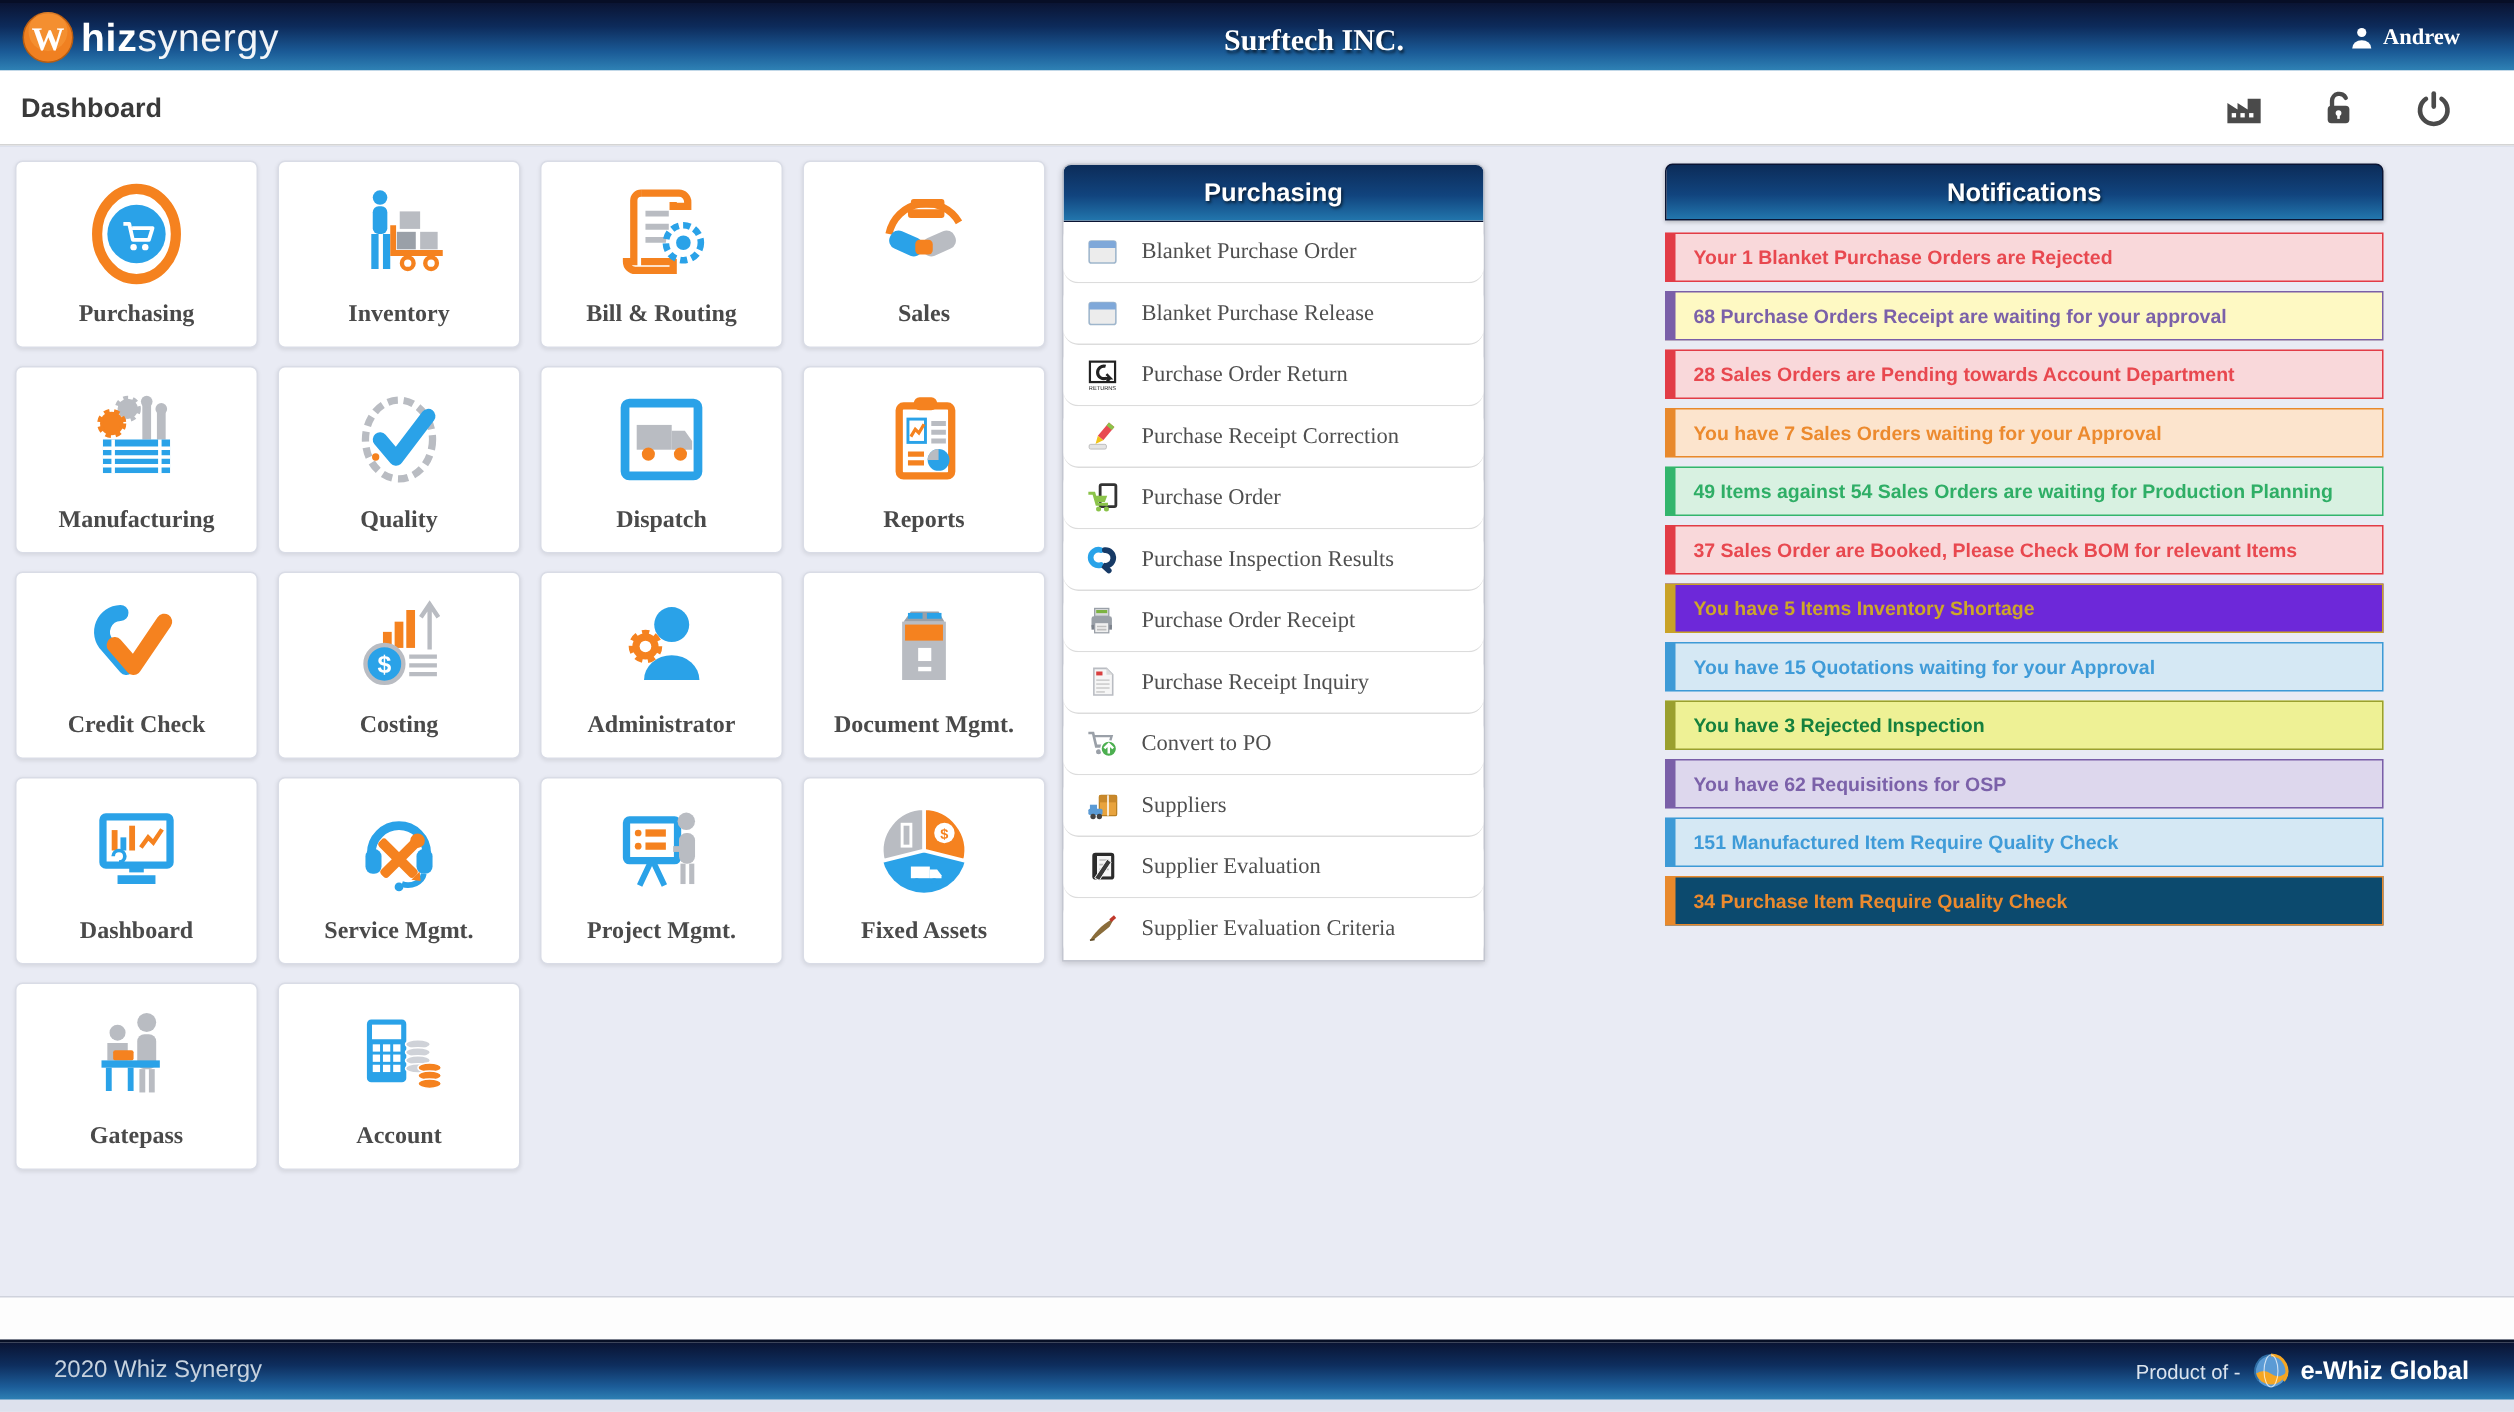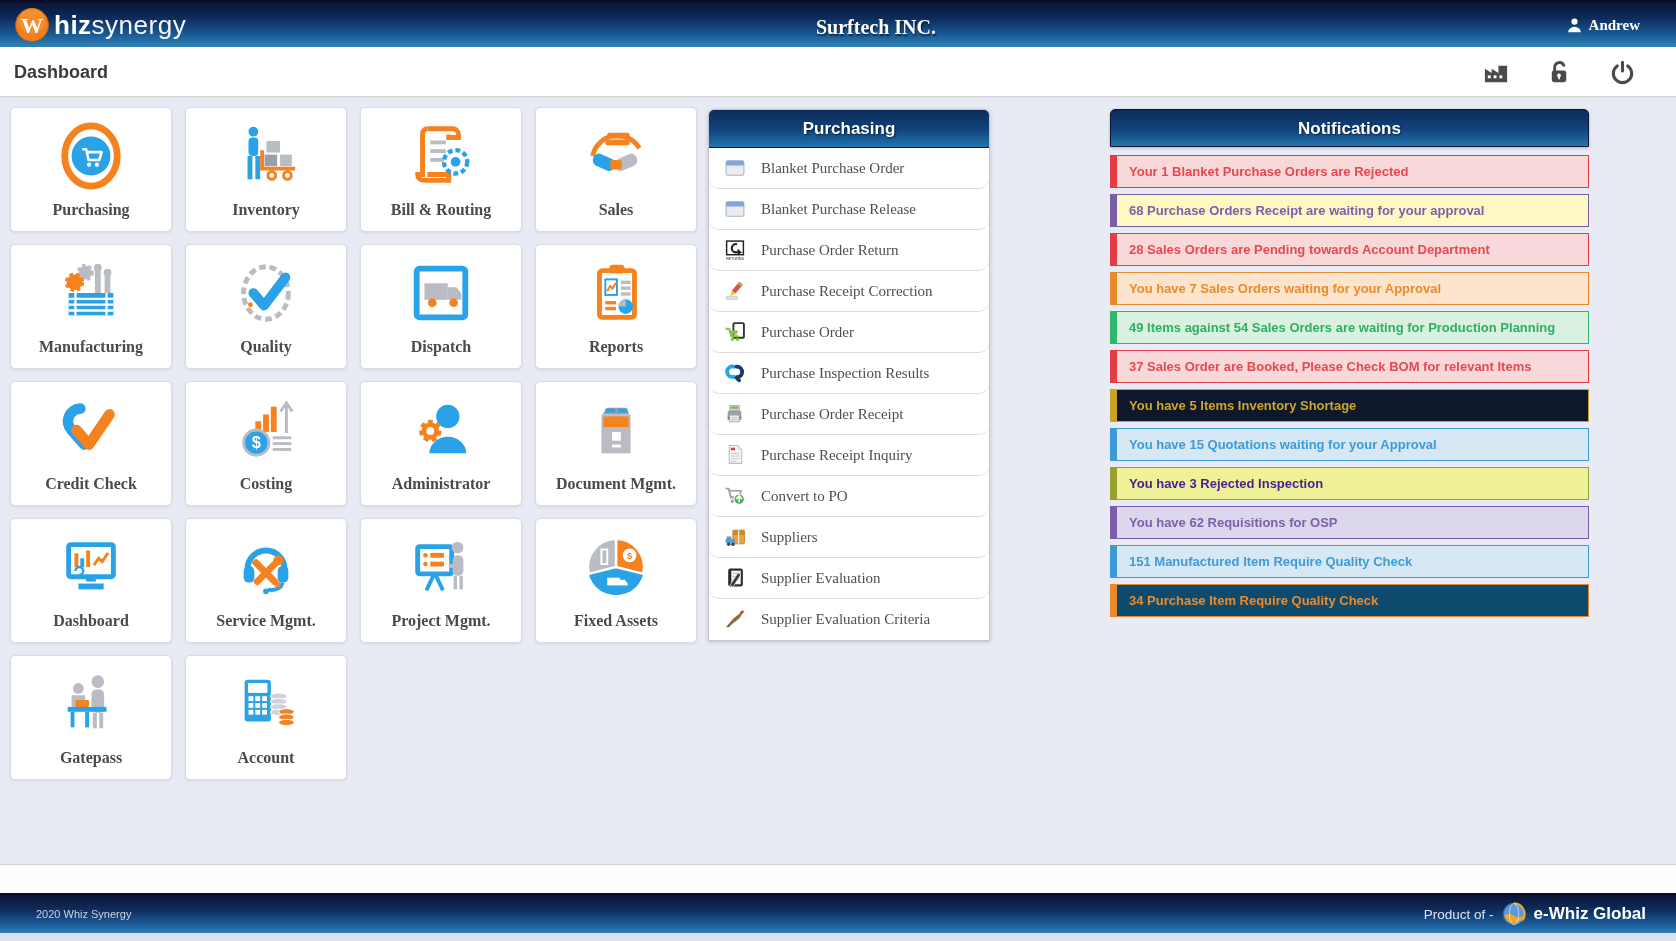--- a/index.html
+++ b/index.html
@@ -60,21 +60,21 @@
   .notif-list { margin-top:8px; }
   .notif-item { height:33px; margin-bottom:6px; border-style:solid; border-width:1px 1px 1px 7px;
     font-weight:bold; font-size:13px; line-height:31px; padding-left:12px; cursor:pointer;
     white-space:nowrap; overflow:hidden; }
 
   
   .prefoot { position:absolute; left:0; top:864px; width:100%; height:29px; background:#fdfdfd; border-top:1px solid #cfd2dc; }
   .footer { position:absolute; left:0; top:893px; width:100%; height:40px;
     background:linear-gradient(180deg,#0a1433 0%,#0e2e5e 40%,#1c5d99 78%,#2e80b4 100%);
     border-top:2px solid #081026; }
-  .footer-left { position:absolute; left:36px; top:0; line-height:38px; color:#c7d2de; font-size:11px; }
+  .footer-left { position:absolute; left:36px; top:0; line-height:38px; color:#c7d2de; font-size:16px; }
   .footer-right { position:absolute; right:30px; top:0; height:38px; display:flex; align-items:center; gap:7px; }
   .footer-product { color:#dbe4ee; font-size:13.5px; }
   .footer-brand { color:#fff; font-weight:bold; font-size:17px; }
   .globe { width:26px; height:26px; }
 </style>
 </head>
 <body>
 
 <div class="stage">
 
@@ -559,23 +559,23 @@
 
     <div class="notif-panel">
       <div class="panel-header">Notifications</div>
       <div class="notif-list" id="notifList">
           <div class="notif-item" style="background: rgb(249, 216, 218); border-color: rgb(226, 60, 70); color: rgb(232, 72, 79);">Your 1 Blanket Purchase Orders are Rejected</div>
           <div class="notif-item" style="background: #fef9c3; border-color: rgb(122, 95, 168); color: rgb(123, 97, 169);">68 Purchase Orders Receipt are waiting for your approval</div>
           <div class="notif-item" style="background: rgb(249, 216, 218); border-color: rgb(226, 60, 70); color: rgb(232, 72, 79);">28 Sales Orders are Pending towards Account Department</div>
           <div class="notif-item" style="background: rgb(252, 228, 205); border-color: rgb(232, 137, 44); color: rgb(236, 138, 46);">You have 7 Sales Orders waiting for your Approval</div>
           <div class="notif-item" style="background: rgb(216, 241, 225); border-color: rgb(51, 181, 109); color: rgb(47, 174, 102);">49 Items against 54 Sales Orders are waiting for Production Planning</div>
           <div class="notif-item" style="background: rgb(249, 216, 218); border-color: rgb(226, 60, 70); color: rgb(232, 72, 79);">37 Sales Order are Booked, Please Check BOM for relevant Items</div>
-          <div class="notif-item" style="background: #0f172a; border-color: rgb(201, 162, 39); color: rgb(205, 167, 40);">You have 5 Items Inventory Shortage</div>
+          <div class="notif-item" style="background: #6d28d9; border-color: rgb(201, 162, 39); color: rgb(205, 167, 40);">You have 5 Items Inventory Shortage</div>
           <div class="notif-item" style="background: rgb(213, 232, 244); border-color: rgb(62, 154, 214); color: rgb(63, 155, 216);">You have 15 Quotations waiting for your Approval</div>
-          <div class="notif-item" style="background: rgb(238, 241, 149); border-color: rgb(154, 160, 46); color: #4c1d95;">You have 3 Rejected Inspection</div>
+          <div class="notif-item" style="background: rgb(238, 241, 149); border-color: rgb(154, 160, 46); color: #15803d;">You have 3 Rejected Inspection</div>
           <div class="notif-item" style="background: rgb(221, 215, 237); border-color: rgb(122, 95, 168); color: rgb(123, 97, 169);">You have 62 Requisitions for OSP</div>
           <div class="notif-item" style="background: rgb(213, 232, 244); border-color: rgb(62, 154, 214); color: rgb(63, 155, 216);">151 Manufactured Item Require Quality Check</div>
           <div class="notif-item" style="background: #0c4a6e; border-color: rgb(232, 137, 44); color: rgb(236, 138, 46);">34 Purchase Item Require Quality Check</div>
         </div>
     </div>
 
   </div>
 
   <div class="prefoot"></div>
   <div class="footer">

